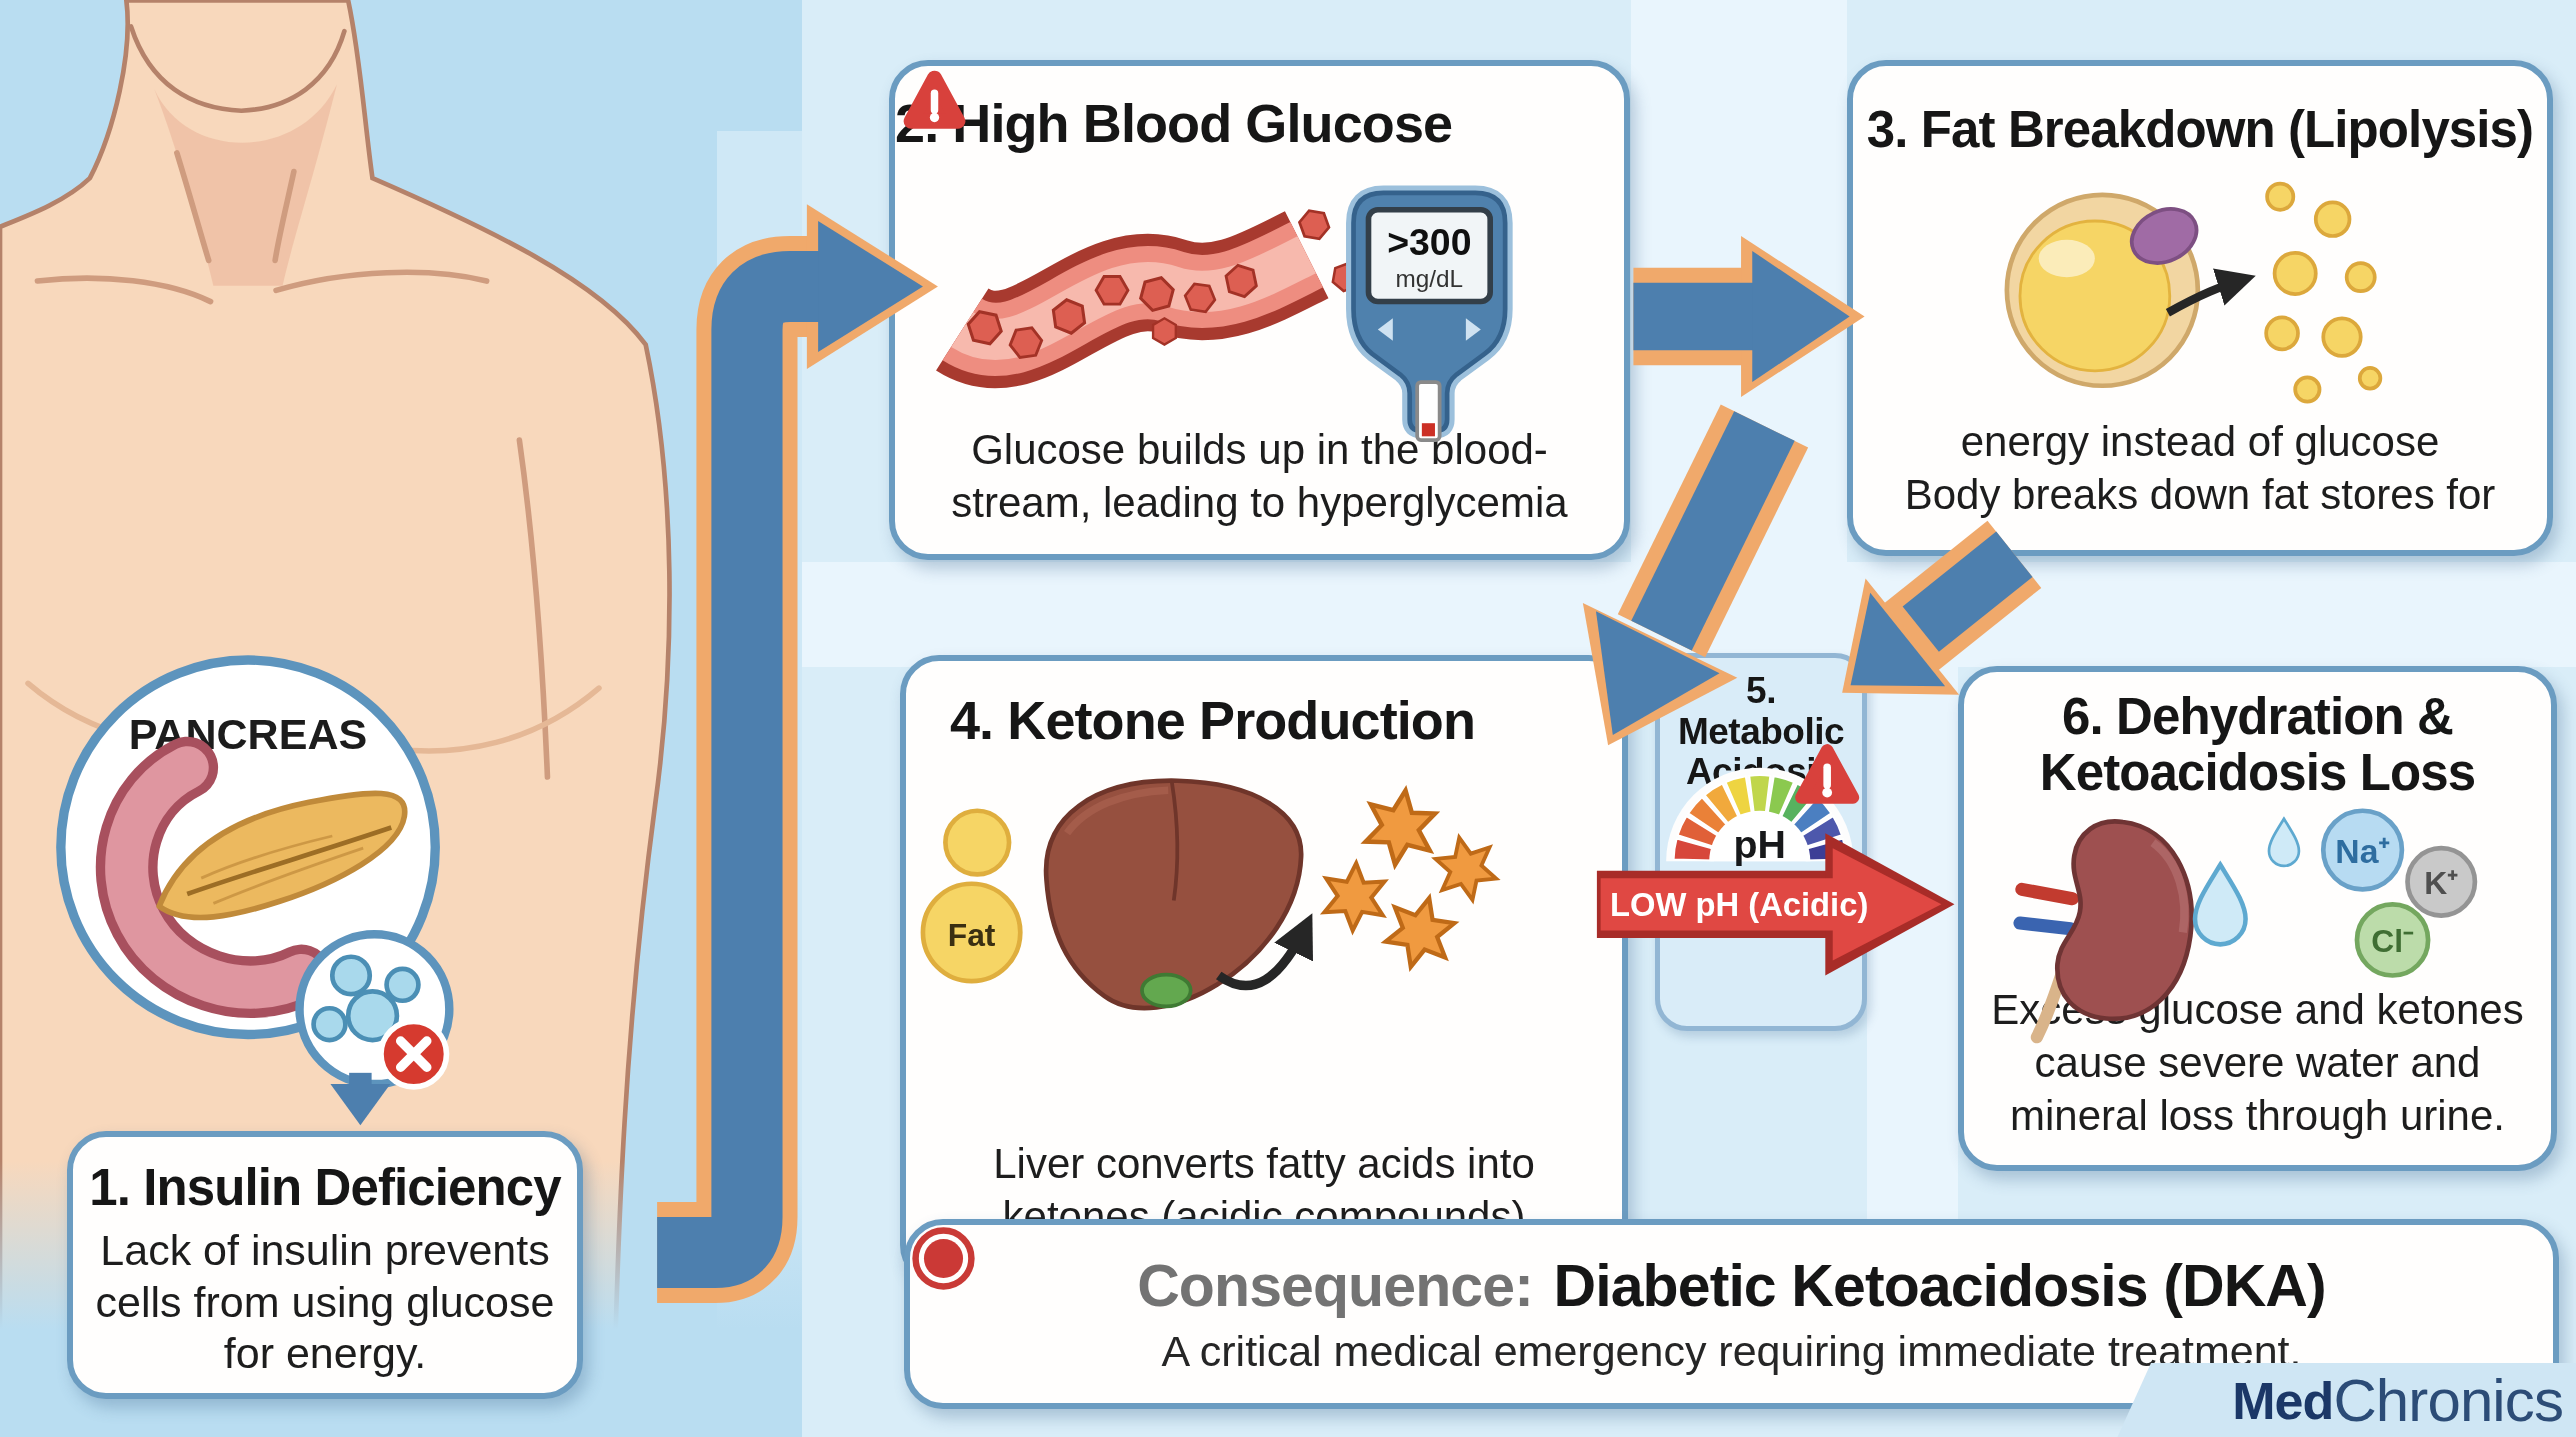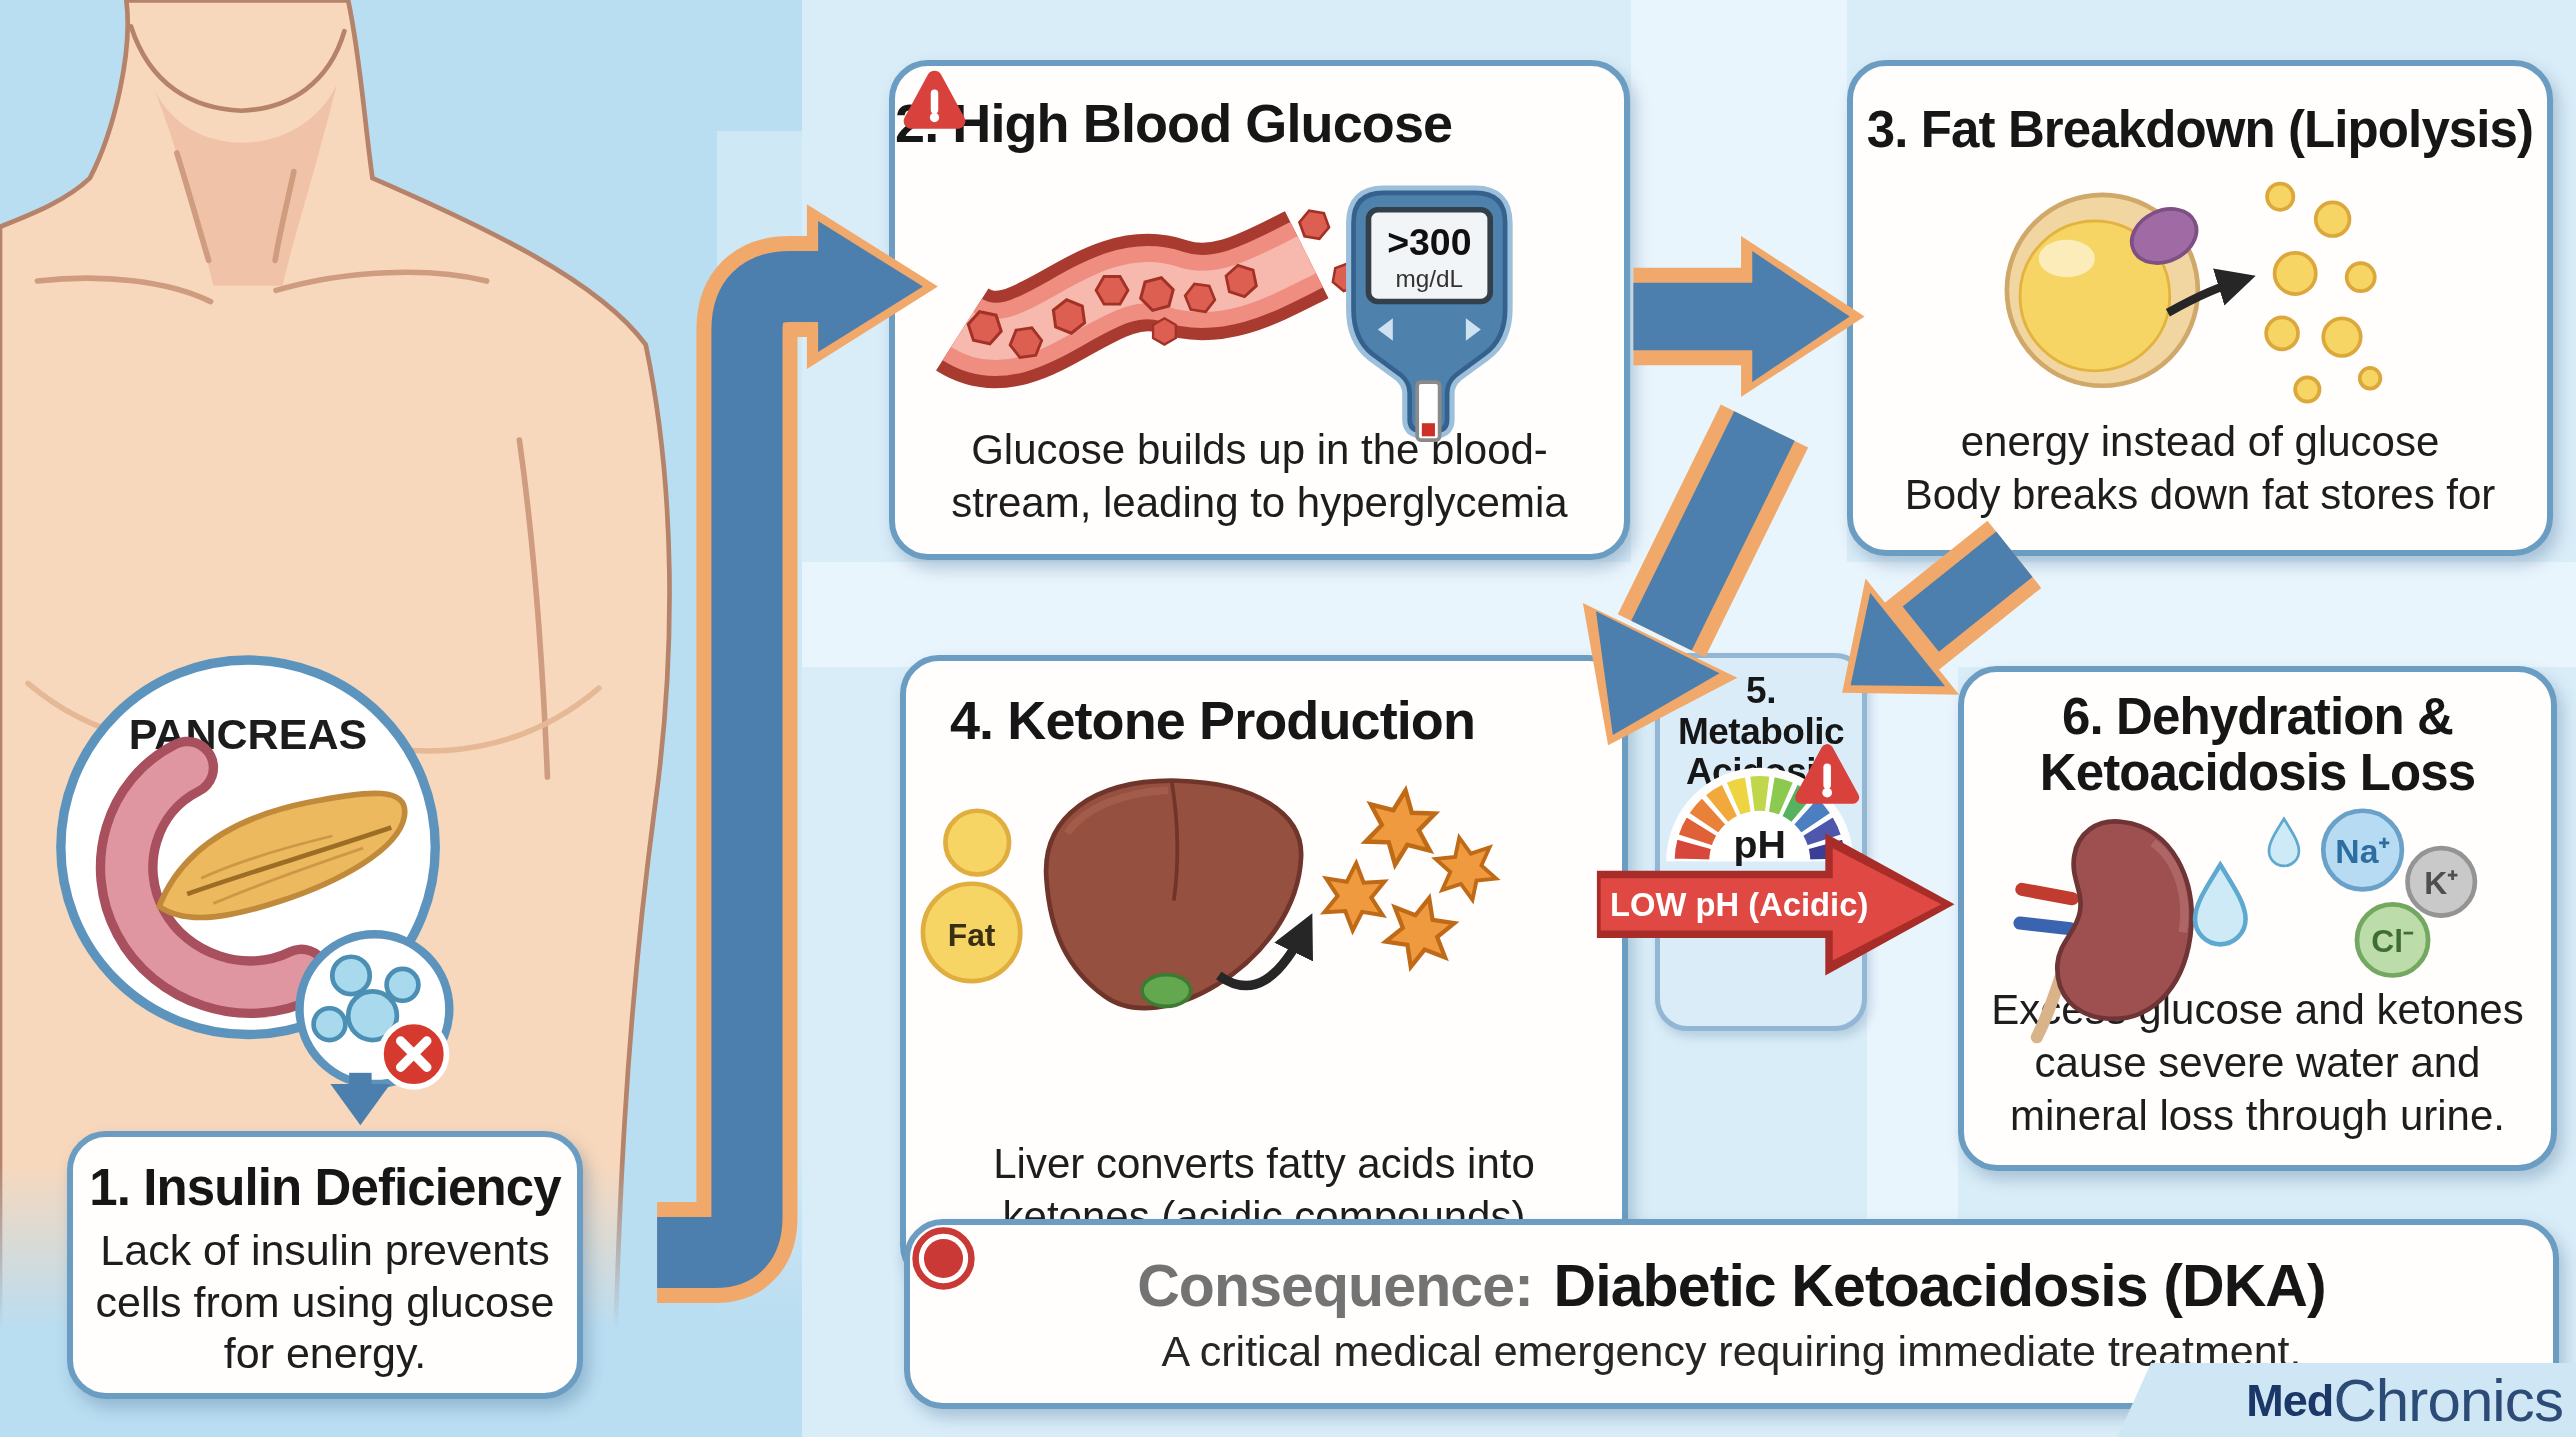--- a/index.html
+++ b/index.html
@@ -41,21 +41,21 @@
   #box6 .caption{bottom:22.5px;font-size:42px;}
   #boxC{left:904px;top:1219px;width:1655px;height:190px;display:flex;flex-direction:column;
         align-items:center;justify-content:center;gap:7.5px;}
   #boxC .trow{gap:20.6px;}
   .cons-label{font-size:59px;font-weight:bold;color:#737373;letter-spacing:-0.9px;}
   .cons-title{font-size:59px;font-weight:bold;color:#161616;letter-spacing:-0.9px;}
   .cons-sub{font-size:43px;color:#262626;}
   #logo-band{position:absolute;left:2117px;top:1363px;width:459px;height:75px;background:#cfe6f4;
              display:flex;align-items:center;justify-content:flex-end;padding-right:13px;
              box-sizing:border-box;clip-path:polygon(34px 0,100% 0,100% 100%,0 100%);}
-  .logo-med{font-size:45px;font-weight:800;color:#1b3767;letter-spacing:-0.9px;}
+  .logo-med{font-size:52px;font-weight:800;color:#1b3767;letter-spacing:-0.9px;}
   .logo-chr{font-size:60px;font-weight:500;color:#2c4c77;letter-spacing:-0.9px;}
   #overlay{pointer-events:none;}
 </style>
 </head>
 <body>
 
 <div id="canvas">
 
   <div id="bg-left" class="bg"></div>
   <div id="bg-right" class="bg"></div>

